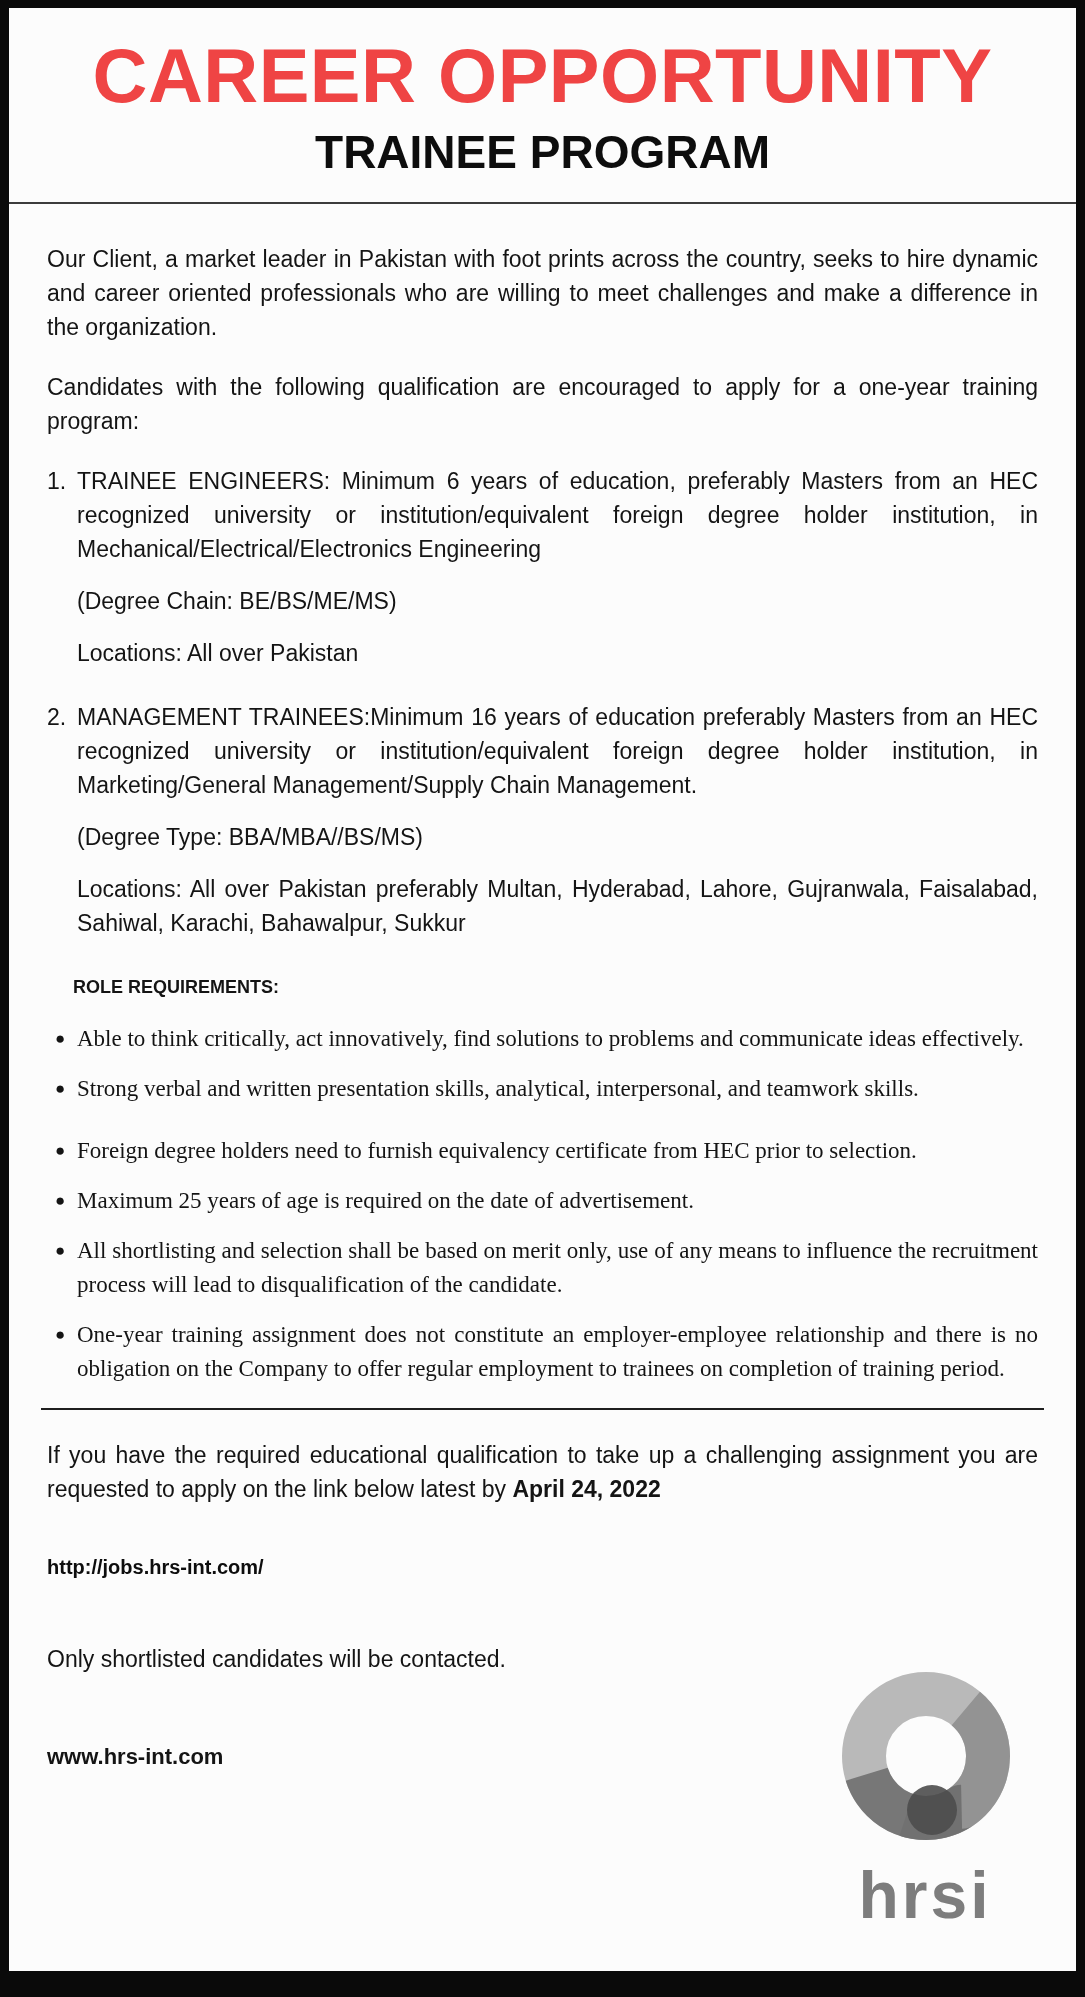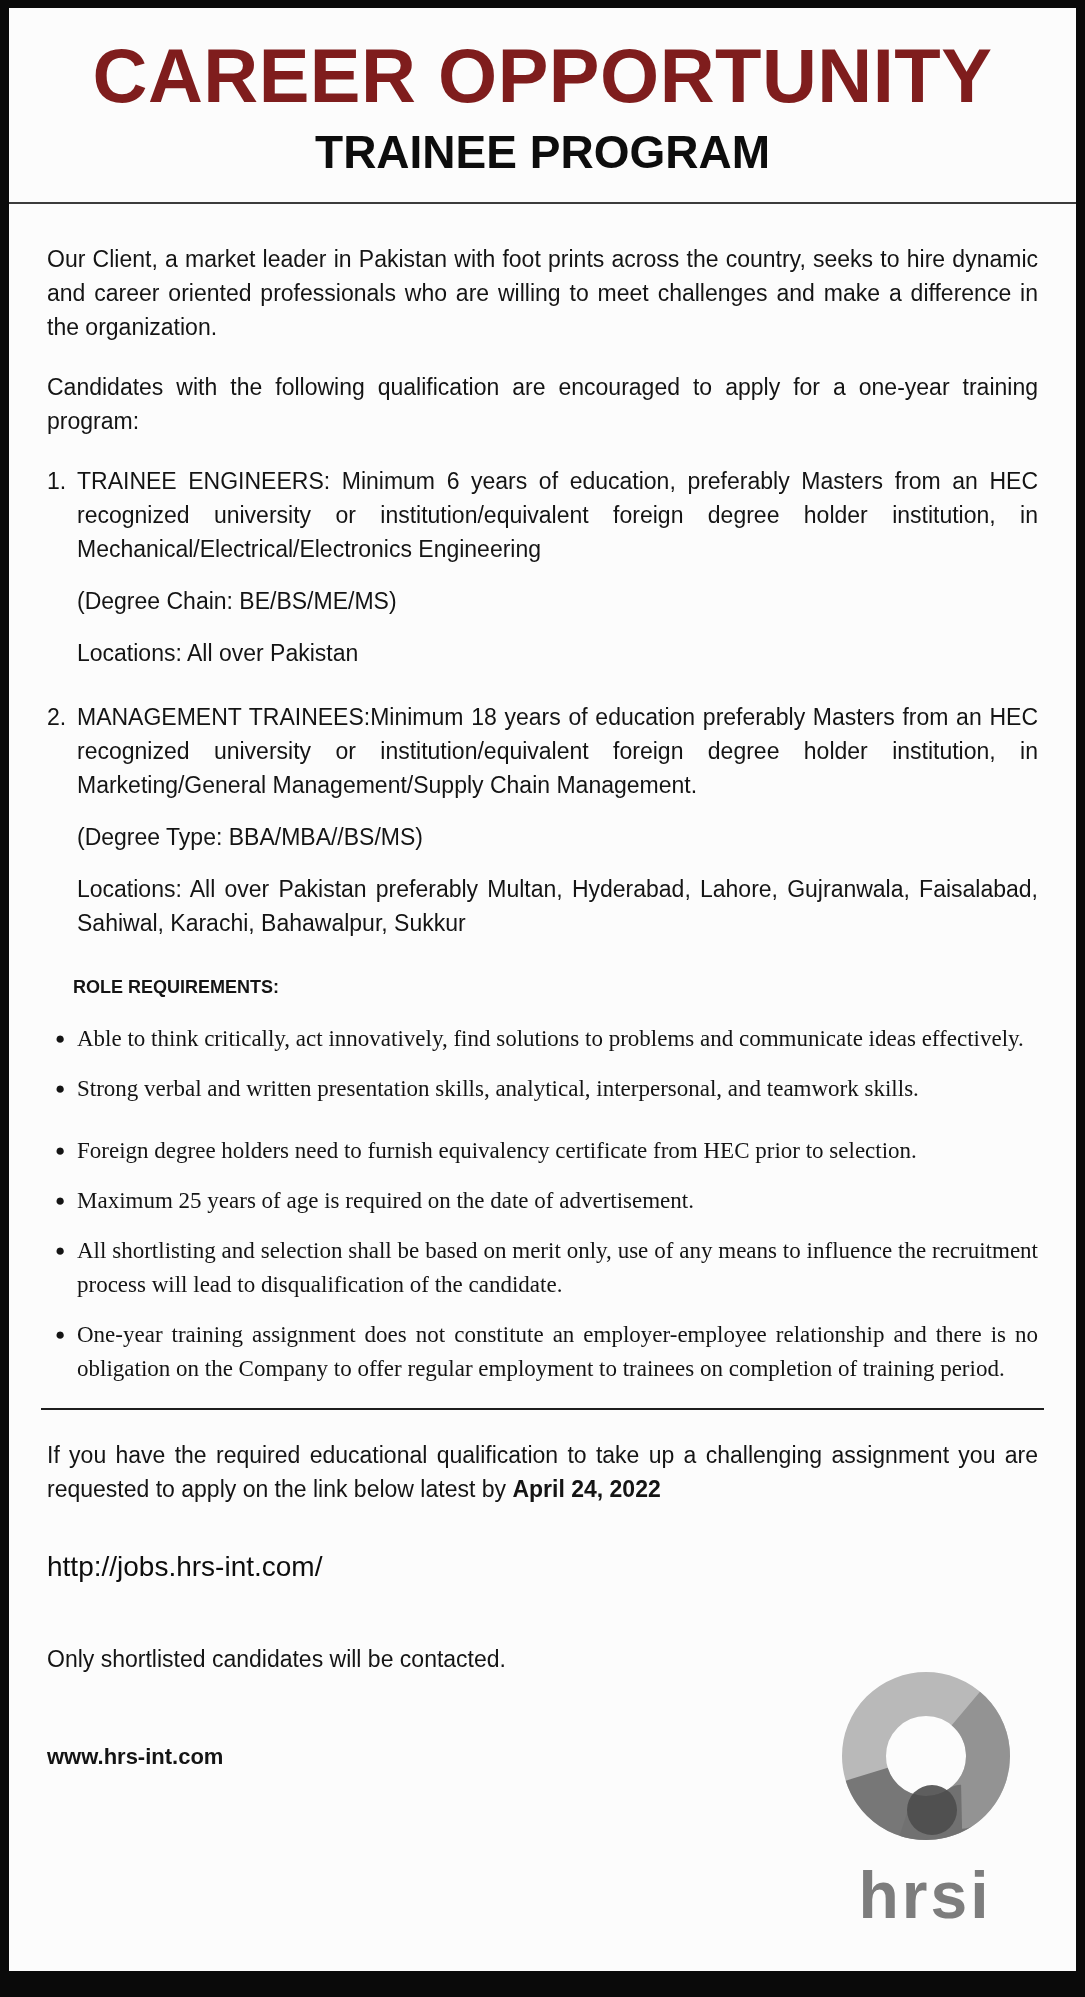--- a/index.html
+++ b/index.html
@@ -23,21 +23,21 @@
     margin: 0 -38px;
     padding: 26px 38px 24px 38px;
     text-align: center;
     border-bottom: 2px solid #3c3c3c;
   }
   .ad-title {
     font-size: 76px;
     font-weight: bold;
     letter-spacing: 0.5px;
     line-height: 1.1;
-    color: #7f1d1d;
+    color: #ef4444;
   }
   .ad-subtitle {
     font-size: 46px;
     font-weight: bold;
     line-height: 1.15;
     margin-top: 8px;
     color: #0d0d0d;
   }
 
   
@@ -69,22 +69,22 @@
   .gap-after { margin-bottom: 28px; }
 
   
   .divider {
     margin: 22px -6px 28px -6px;
     border-top: 2px solid #1f1f1f;
   }
   .apply-para { margin-bottom: 44px; max-width: 1000px; }
   .apply-para b { font-weight: bold; }
   .apply-link {
-    font-weight: normal;
-    font-size: 28px;
+    font-weight: bold;
+    font-size: 20px;
     margin-bottom: 58px;
     color: #0d0d0d;
   }
   .shortlist-note { margin-bottom: 64px; }
   .website {
     font-weight: bold;
     font-size: 22px;
   }
 
   
@@ -126,21 +126,21 @@
       <div class="num-body">
         <p class="just">TRAINEE ENGINEERS: Minimum 6 years of education, preferably Masters from an HEC recognized university or institution/equivalent foreign degree holder institution, in Mechanical/Electrical/Electronics Engineering</p>
         <p class="subline">(Degree Chain: BE/BS/ME/MS)</p>
         <p class="subline">Locations: All over Pakistan</p>
       </div>
     </div>
 
     <div class="num-item">
       <span class="num">2.</span>
       <div class="num-body">
-        <p class="just">MANAGEMENT TRAINEES:Minimum 18 years of education preferably Masters from an HEC recognized university or institution/equivalent foreign degree holder institution, in Marketing/General Management/Supply Chain Management.</p>
+        <p class="just">MANAGEMENT TRAINEES:Minimum 16 years of education preferably Masters from an HEC recognized university or institution/equivalent foreign degree holder institution, in Marketing/General Management/Supply Chain Management.</p>
         <p class="subline">(Degree Type: BBA/MBA//BS/MS)</p>
         <p class="subline just">Locations: All over Pakistan preferably Multan, Hyderabad, Lahore, Gujranwala, Faisalabad, Sahiwal, Karachi, Bahawalpur, Sukkur</p>
       </div>
     </div>
 
     <h3 class="section-heading indented">ROLE REQUIREMENTS:</h3>
 
     <div class="bullet-item">
       <span class="dot">●</span>
       <p class="just">Able to think critically, act innovatively, find solutions to problems and communicate ideas effectively.</p>

